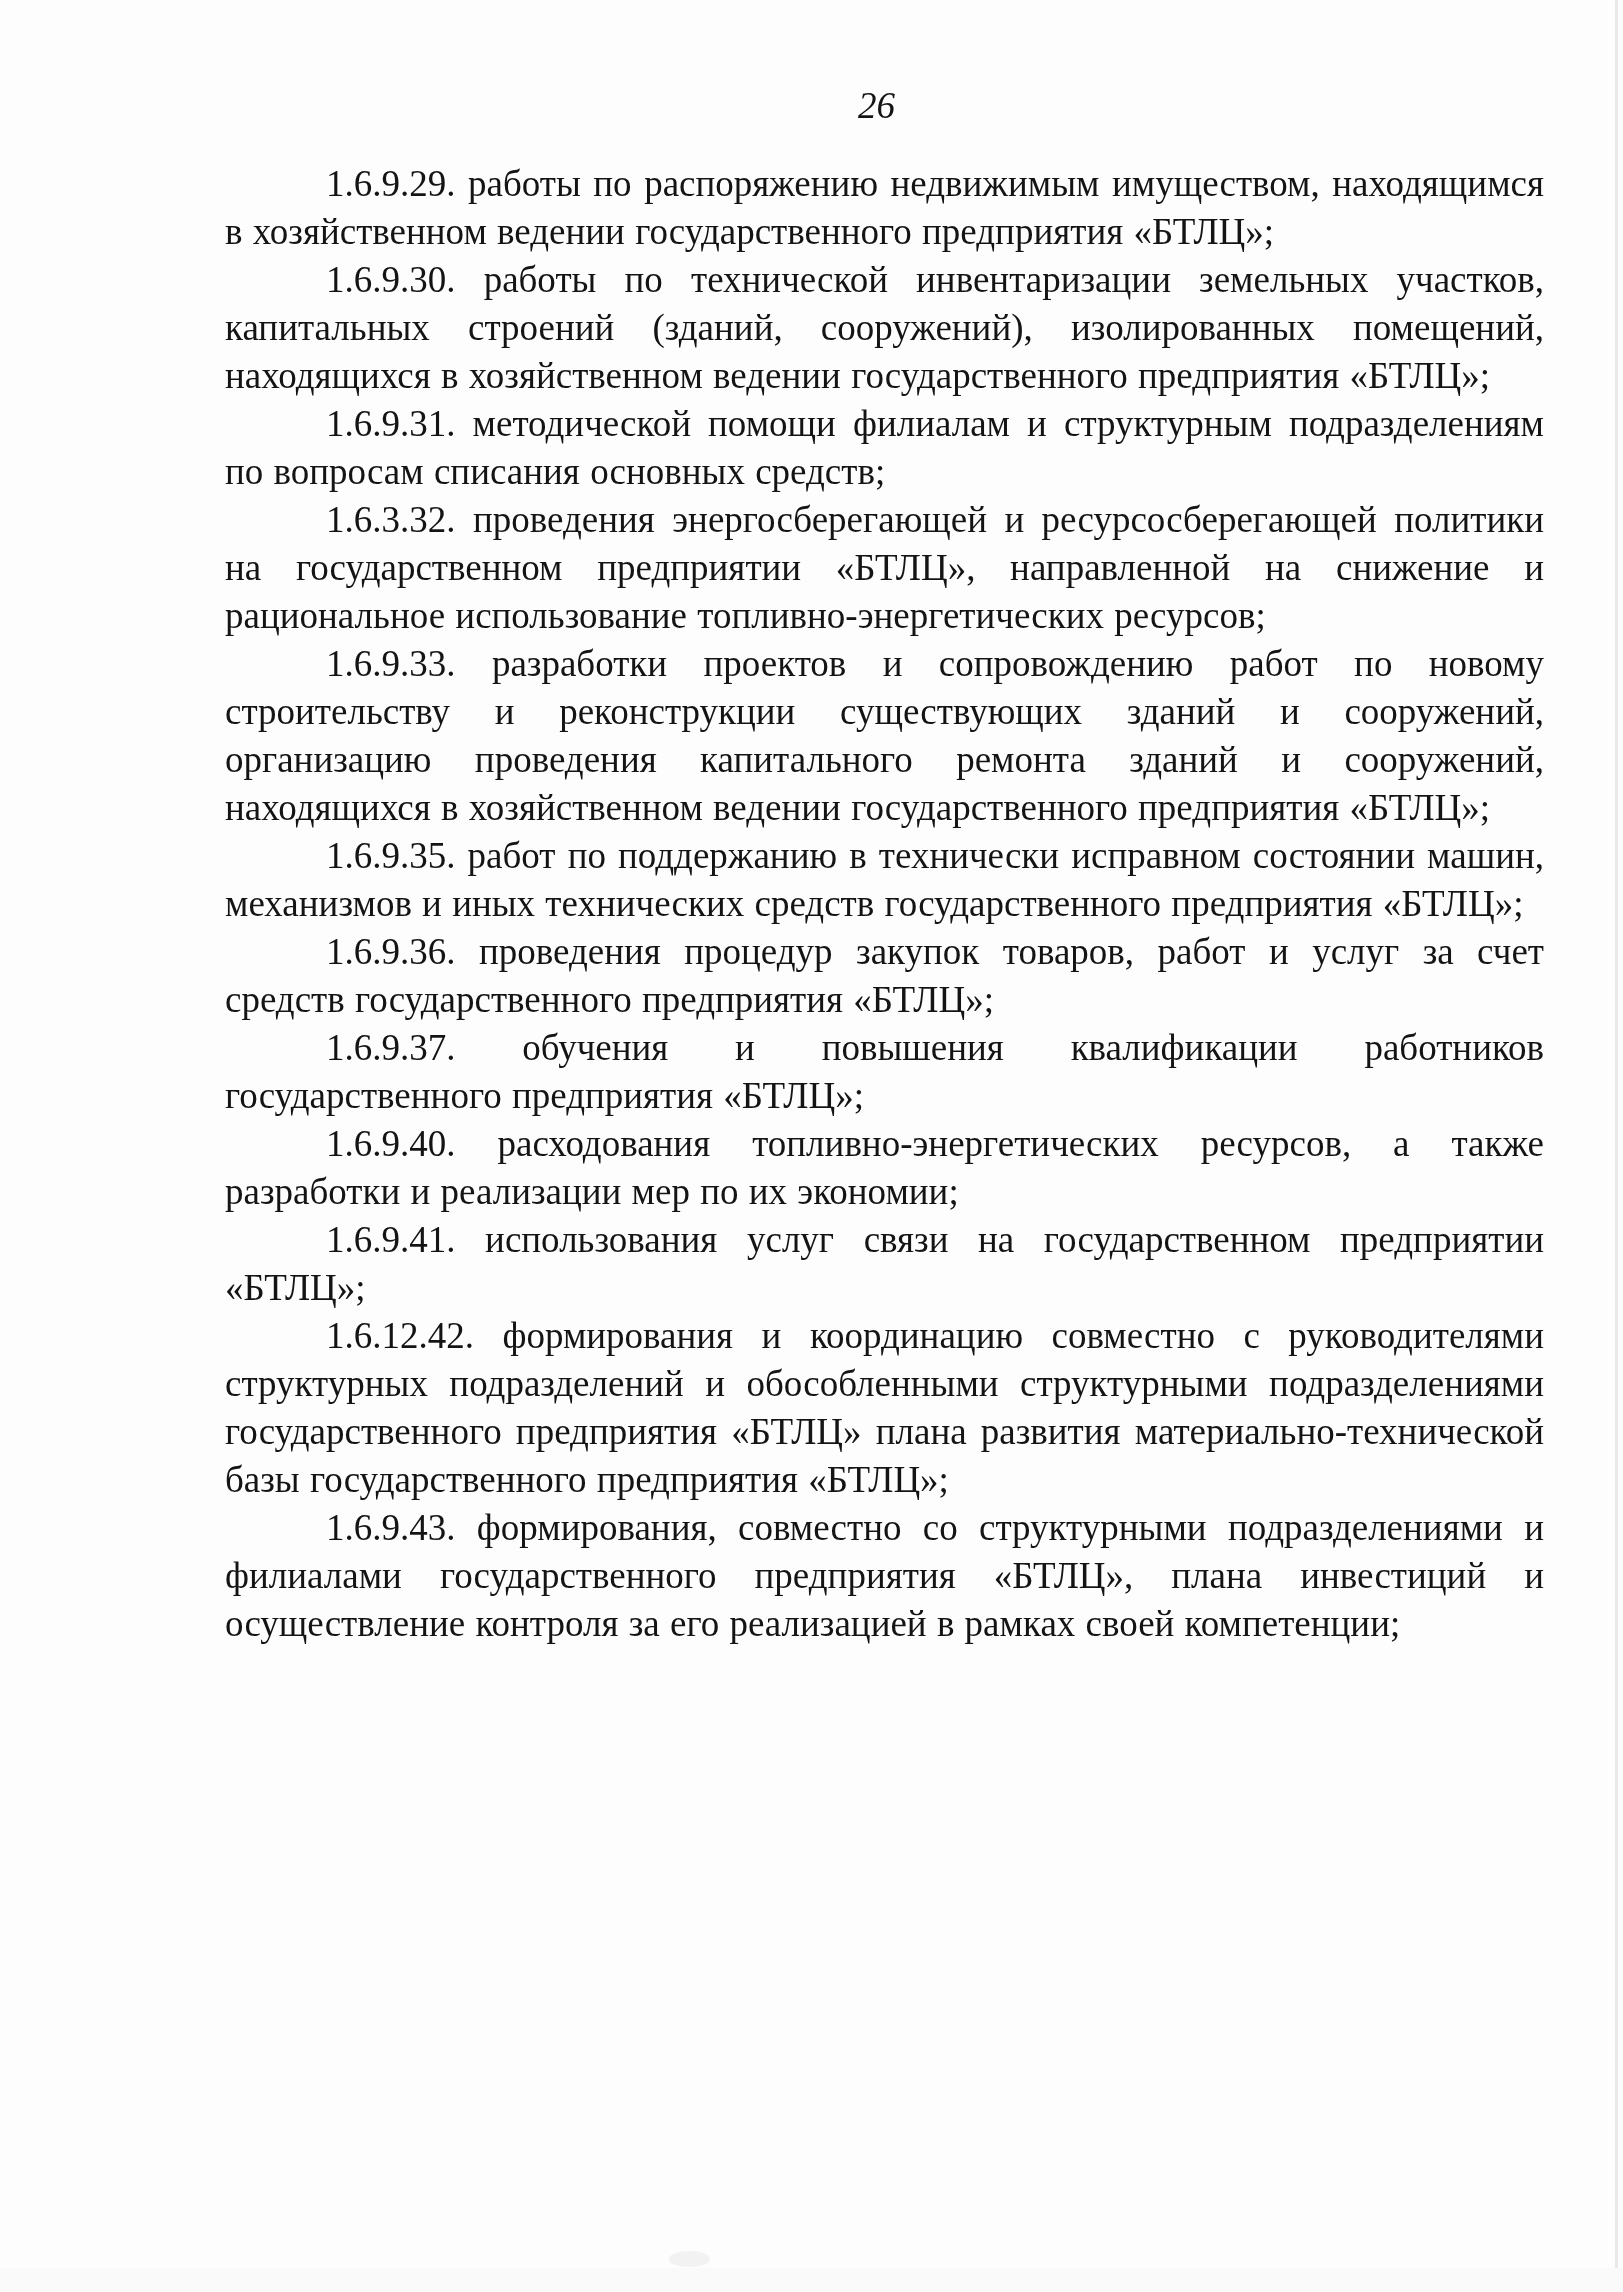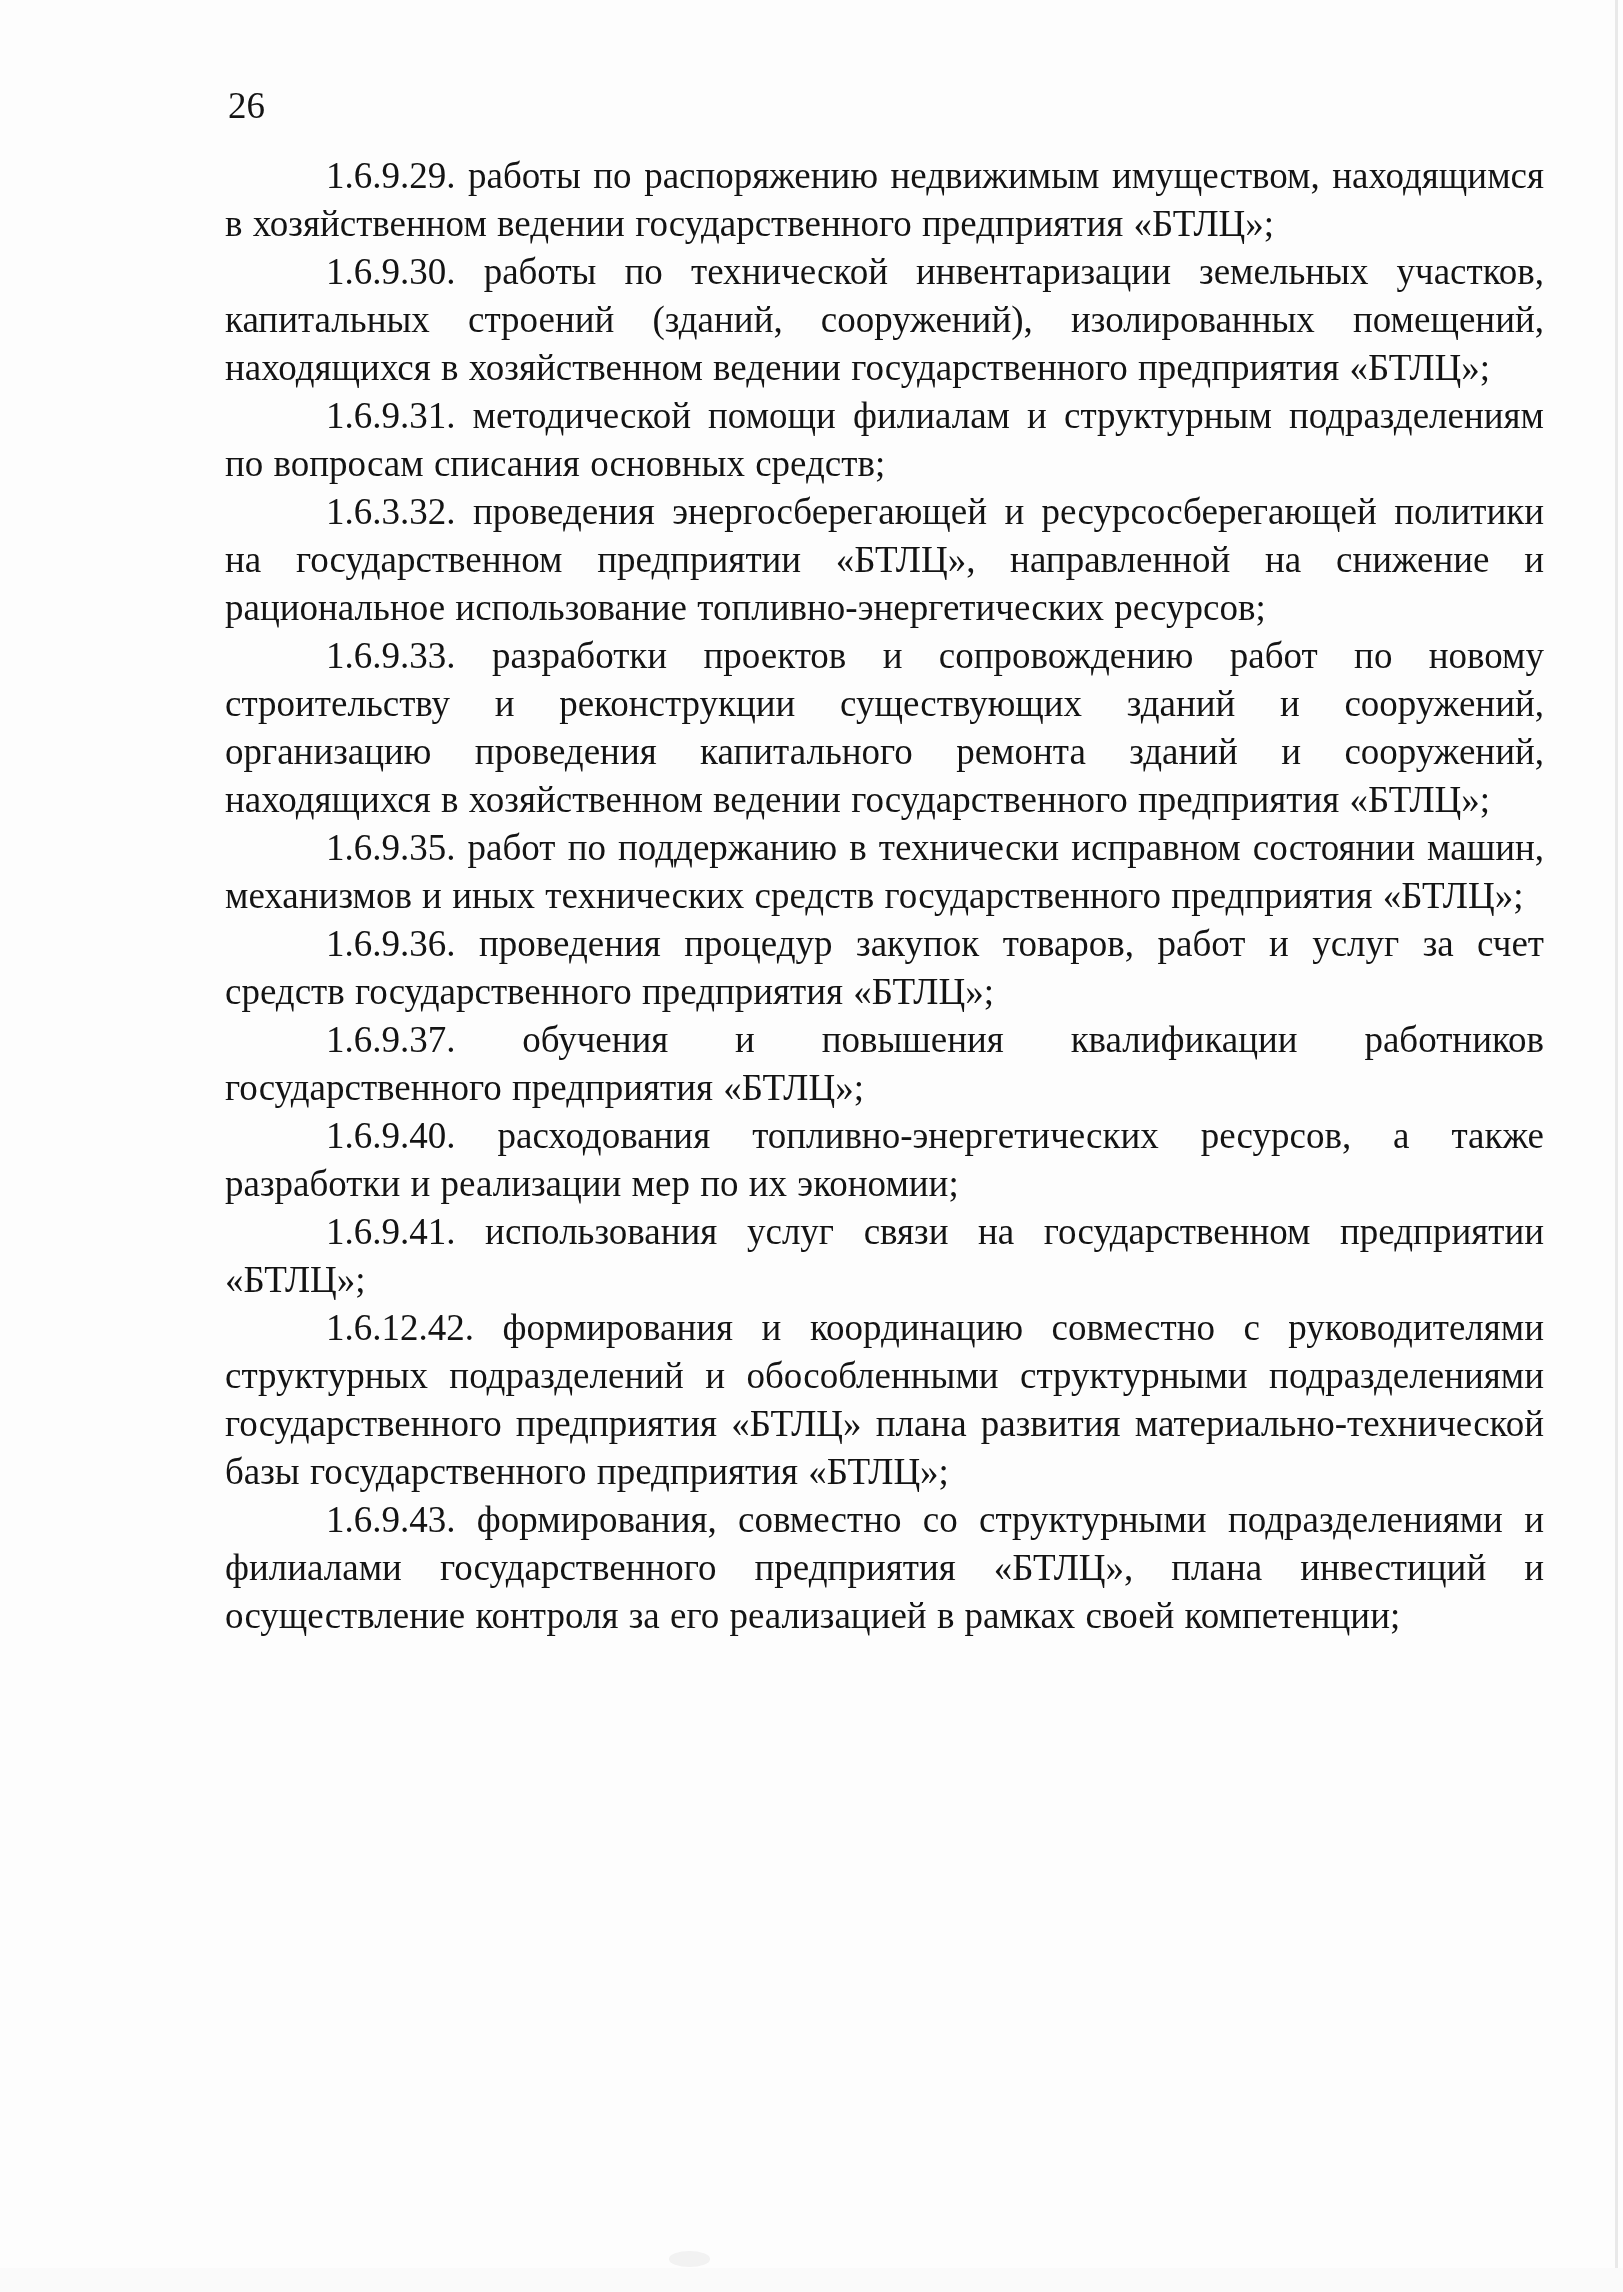--- a/index.html
+++ b/index.html
@@ -11,28 +11,30 @@
     height: 2293px;
     position: relative;
     background: #fdfdfd;
     overflow: hidden;
     font-family: "Liberation Serif", "DejaVu Serif", serif;
     color: #141414;
   }
   .page-number {
     position: absolute;
     top: 82px;
-    left: 228px;
+    left: 217px;
     width: 1319px;
+    text-align: center;
     font-size: 37px;
     line-height: 47px;
+    font-style: italic;
   }
   .doc-body {
     position: absolute;
-    top: 152px;
+    top: 160px;
     left: 225px;
     width: 1319px;
   }
   .para {
     margin: 0;
     font-size: 37px;
     line-height: 48px;
     text-align: justify;
     text-indent: 101px;
     word-spacing: 1px;

